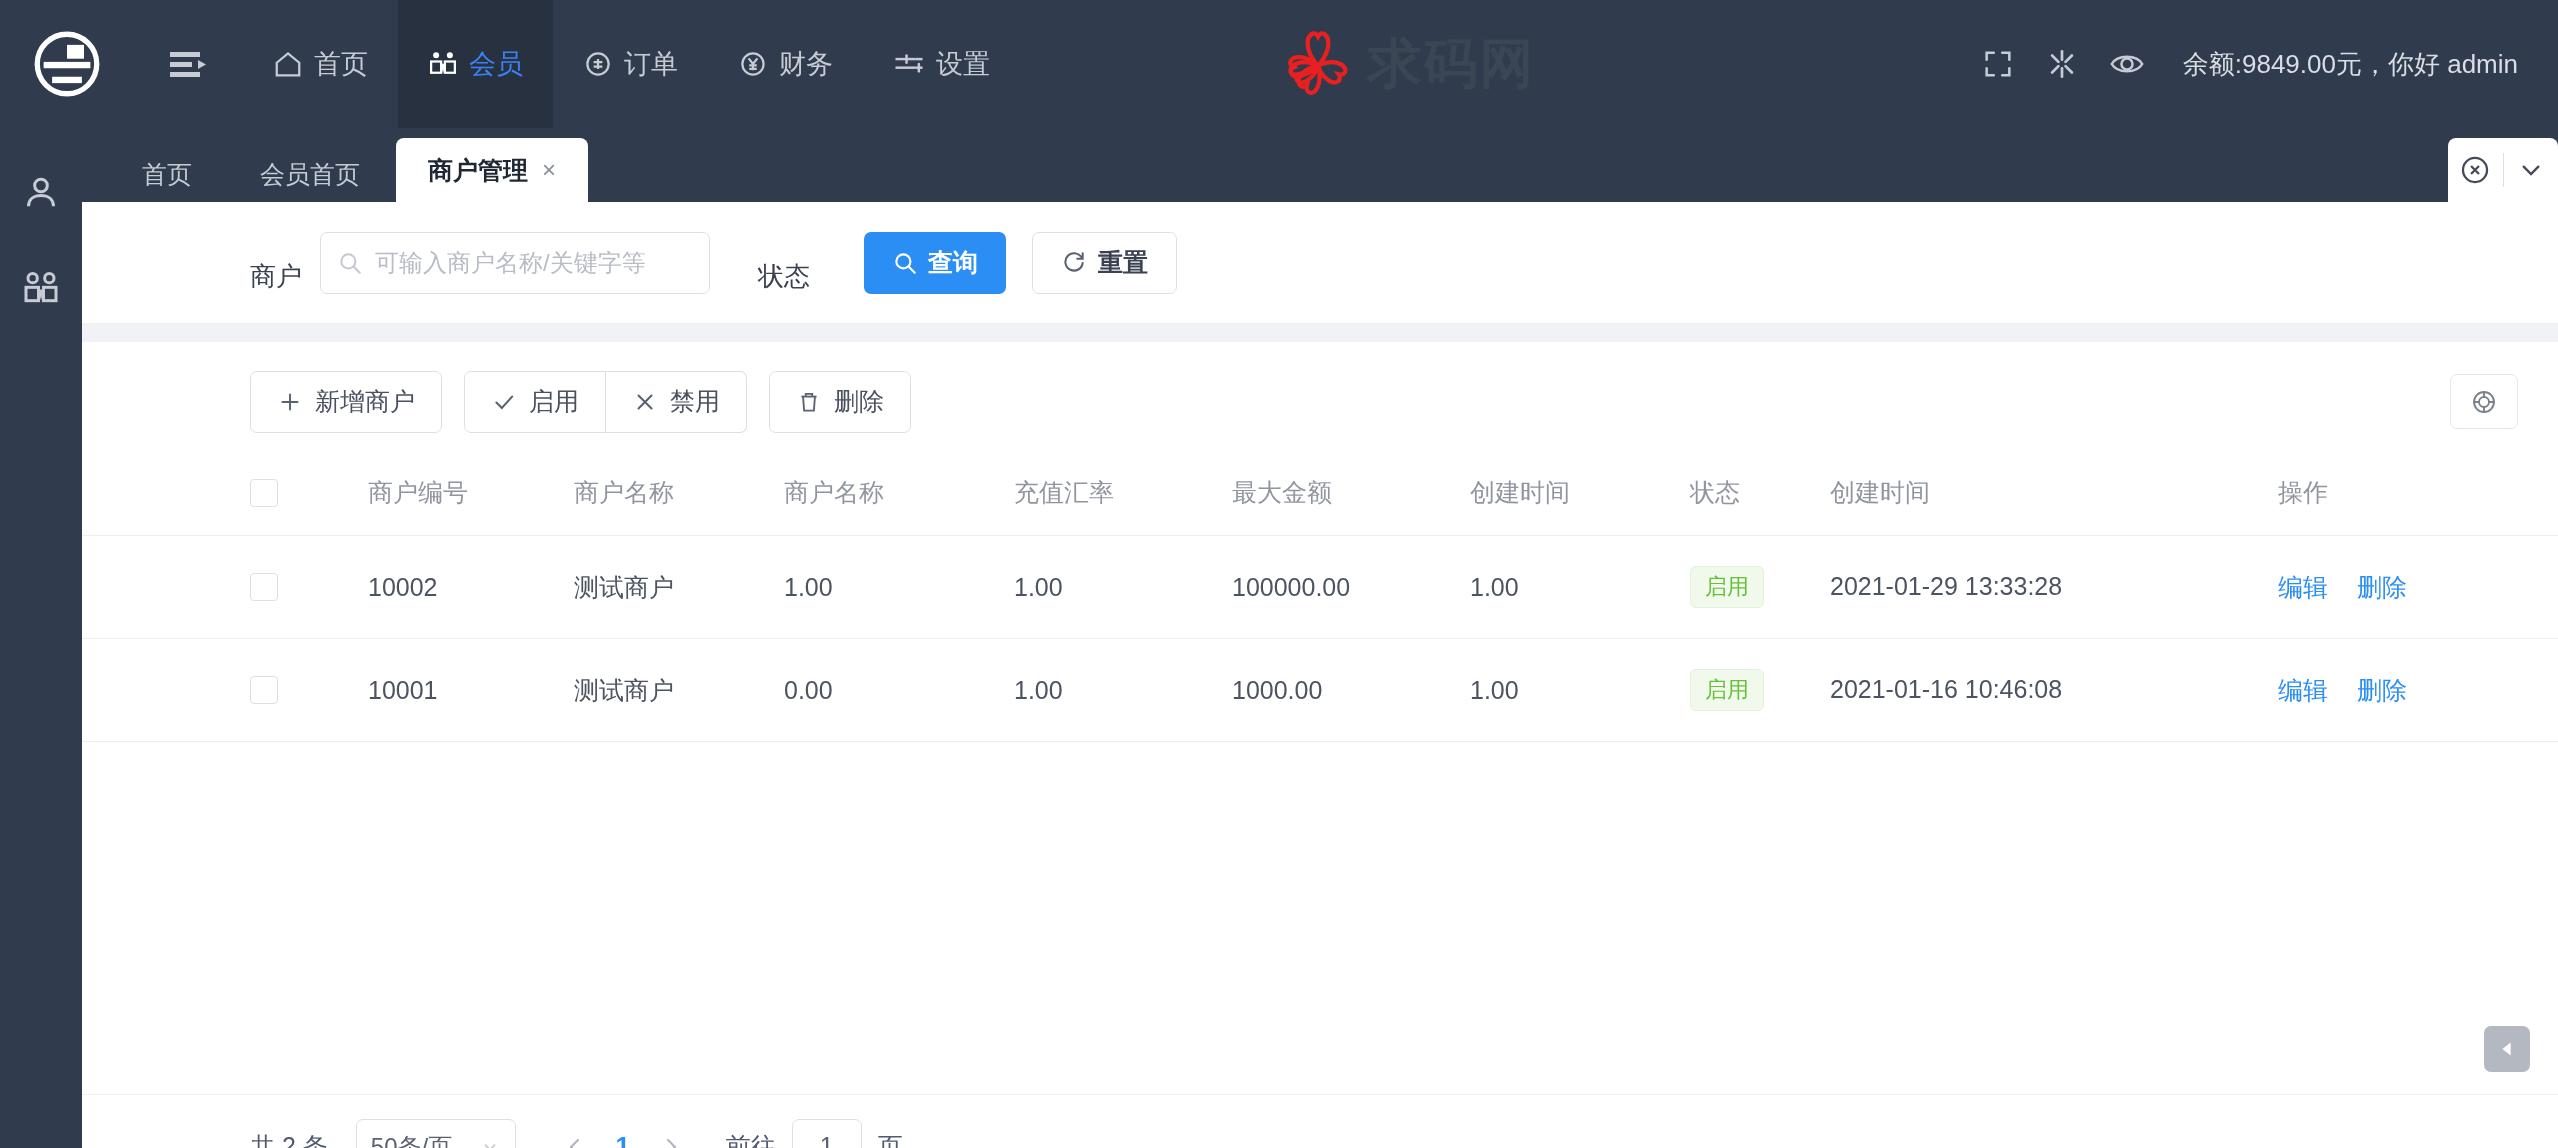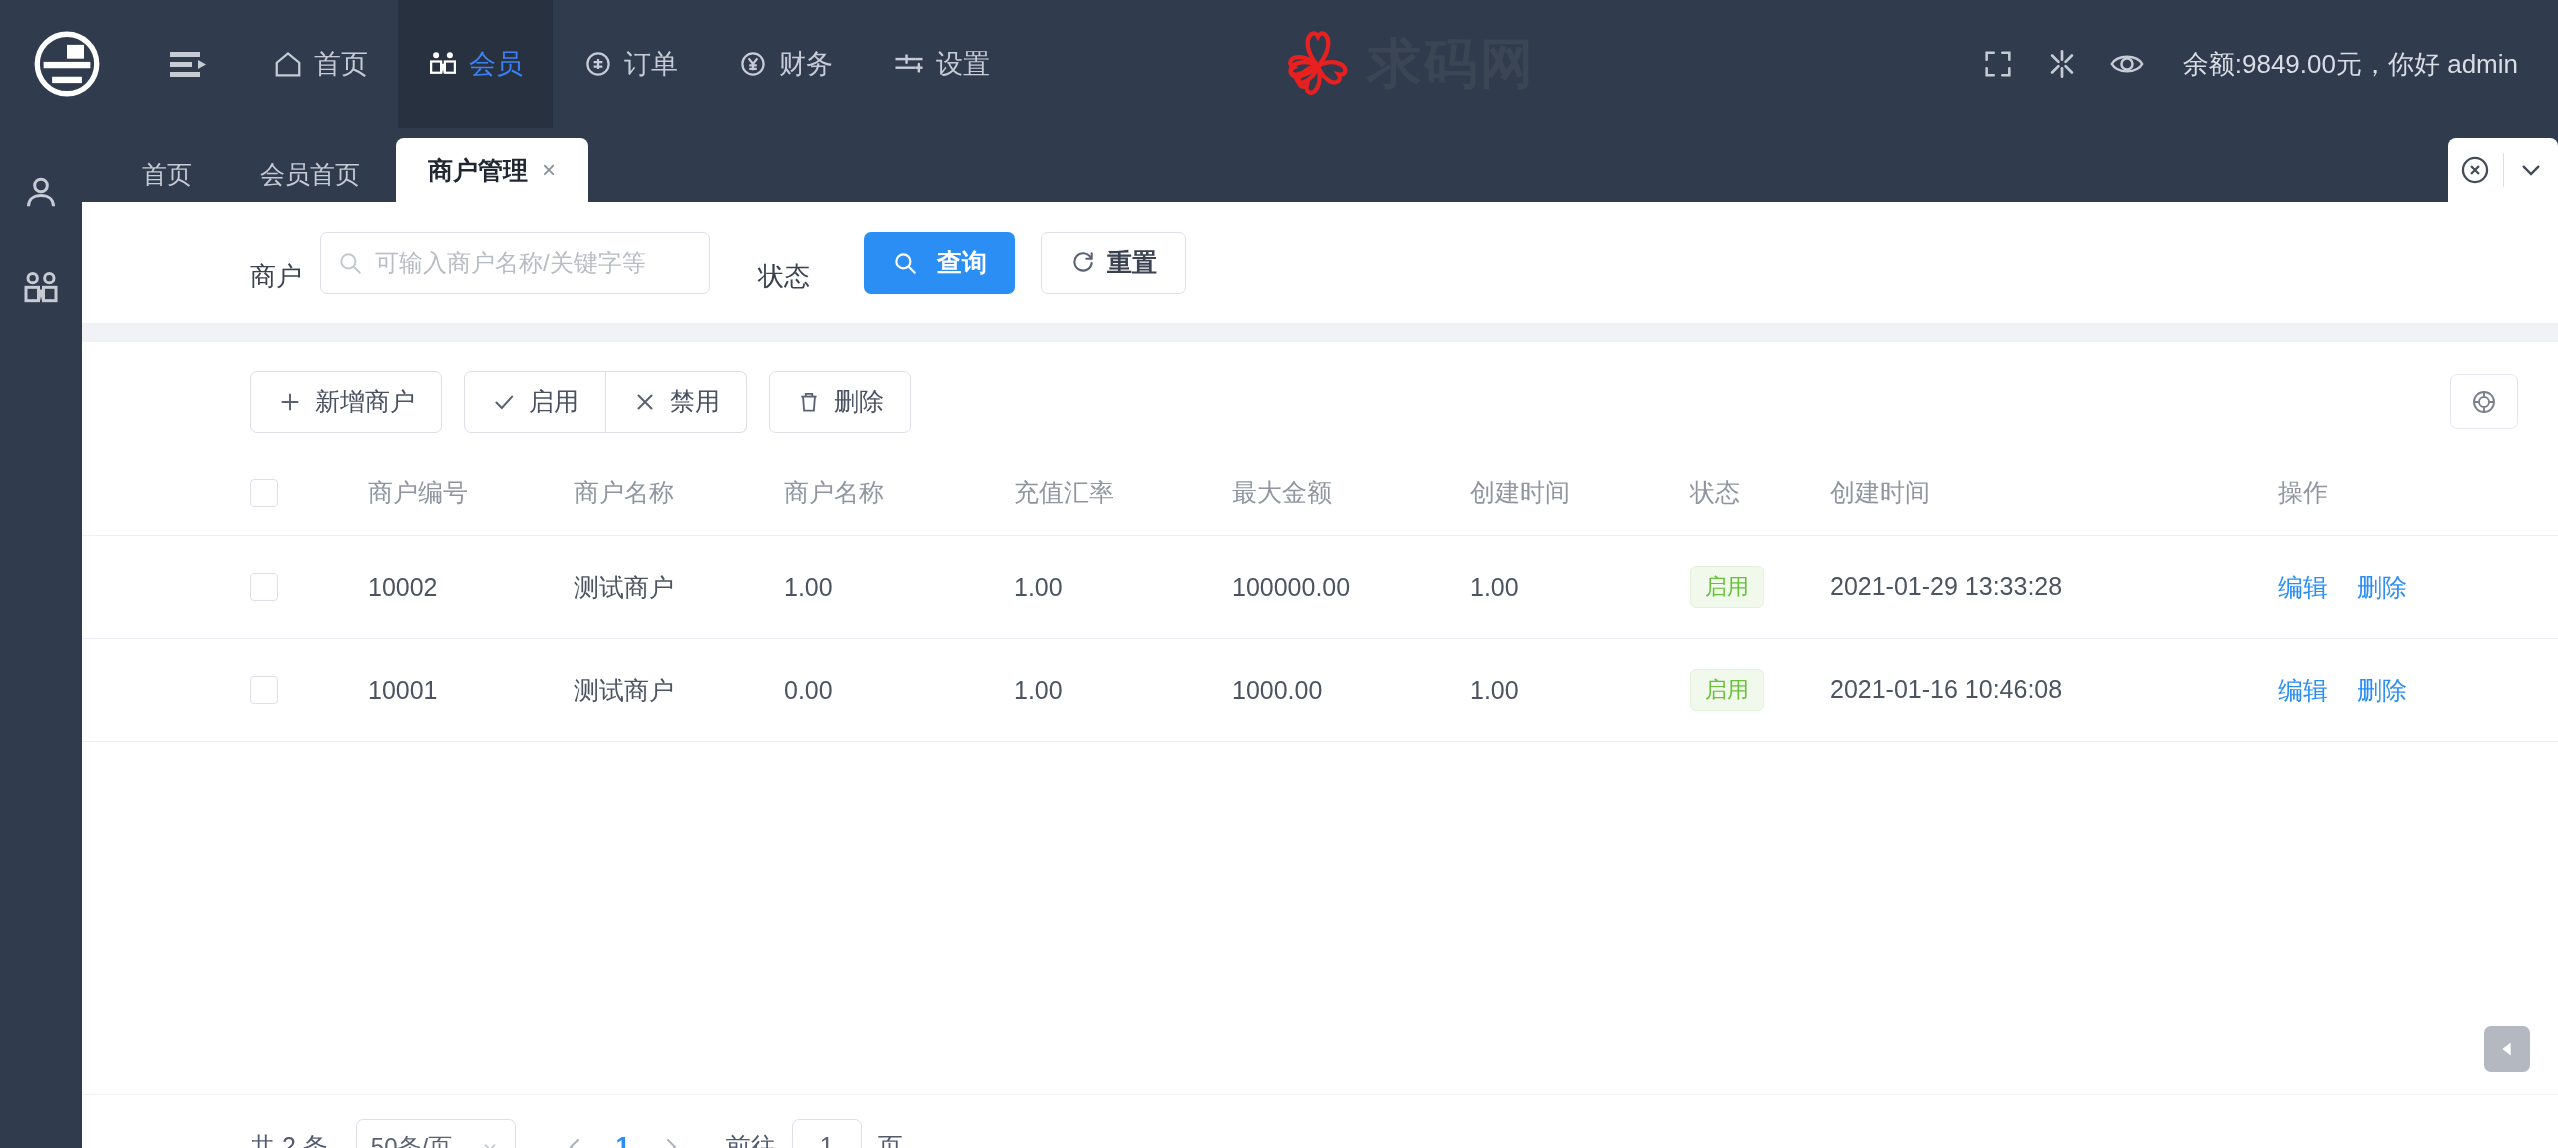--- a/index.html
+++ b/index.html
@@ -102,21 +102,21 @@
   }
   .finput .ph { color: #b8bcc4; font-size: 24px; }
   .fselect {
     width: 235px; height: 62px; border: 1px solid #dcdfe6; border-radius: 7px;
     display: flex; align-items: center; justify-content: space-between;
     padding: 0 16px; cursor: pointer;
   }
   .fselect .sv { color: #b8bcc4; font-size: 24px; }
   .btn-primary {
     height: 62px; background: #2a8ef5; color: #fff; border-radius: 7px;
-    display: flex; align-items: center; gap: 19px; padding: 0 28px;
+    display: flex; align-items: center; gap: 10px; padding: 0 28px;
     font-size: 25px; cursor: pointer; font-weight: bold;
   }
   .btn-default {
     height: 62px; background: #fff; color: #3a4150; border: 1px solid #dcdfe6;
     border-radius: 7px; display: flex; align-items: center; gap: 11px;
     padding: 0 28px; font-size: 25px; cursor: pointer; font-weight: bold;
   }
 
   
   #tablecard { background: #fff; height: 752px; position: relative; }

